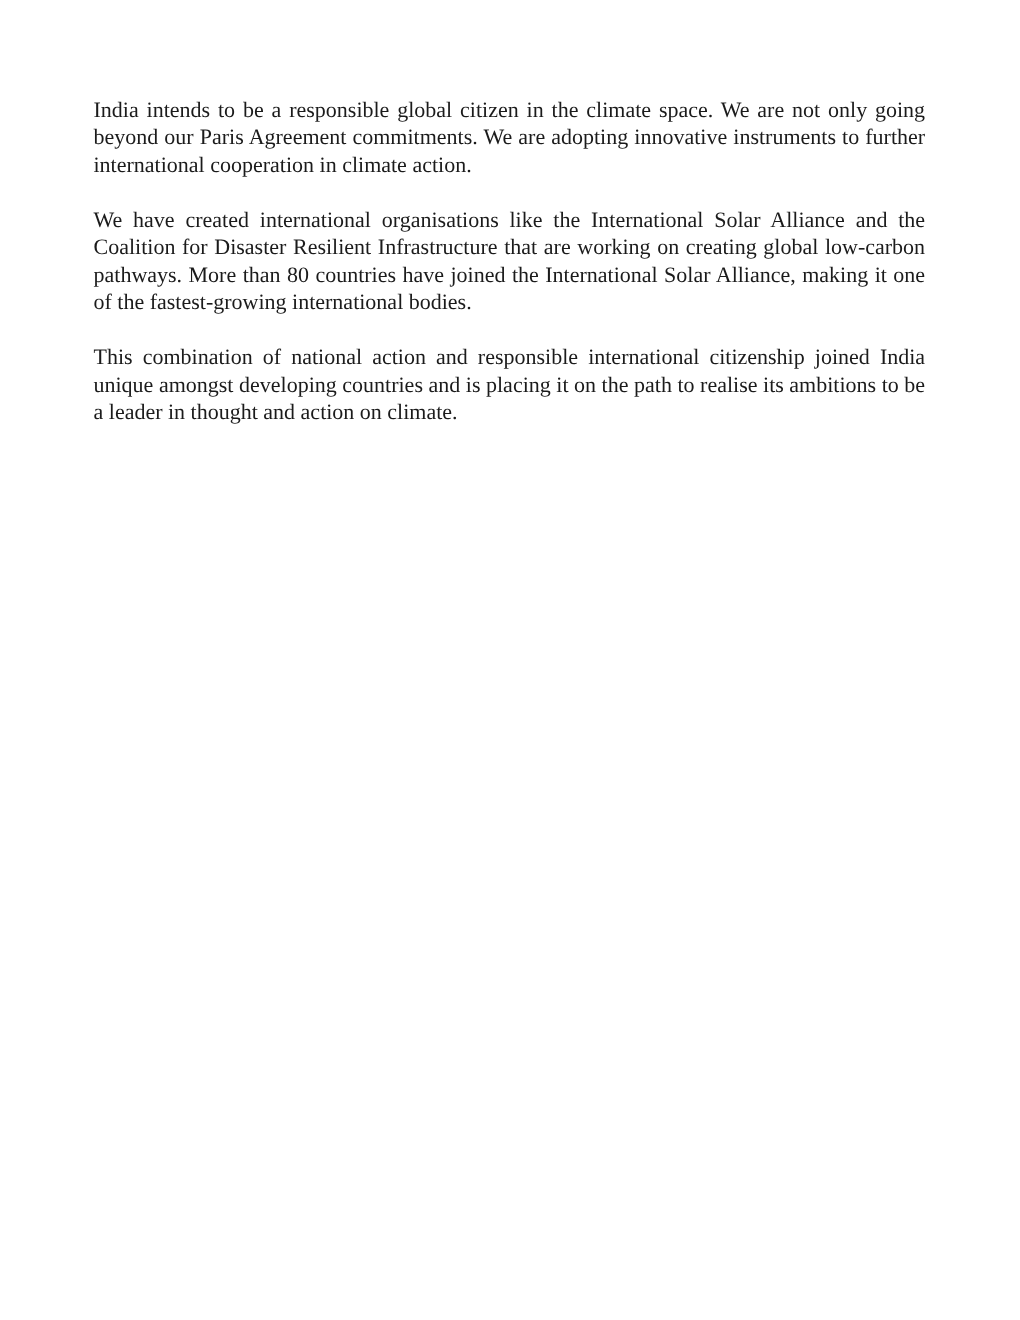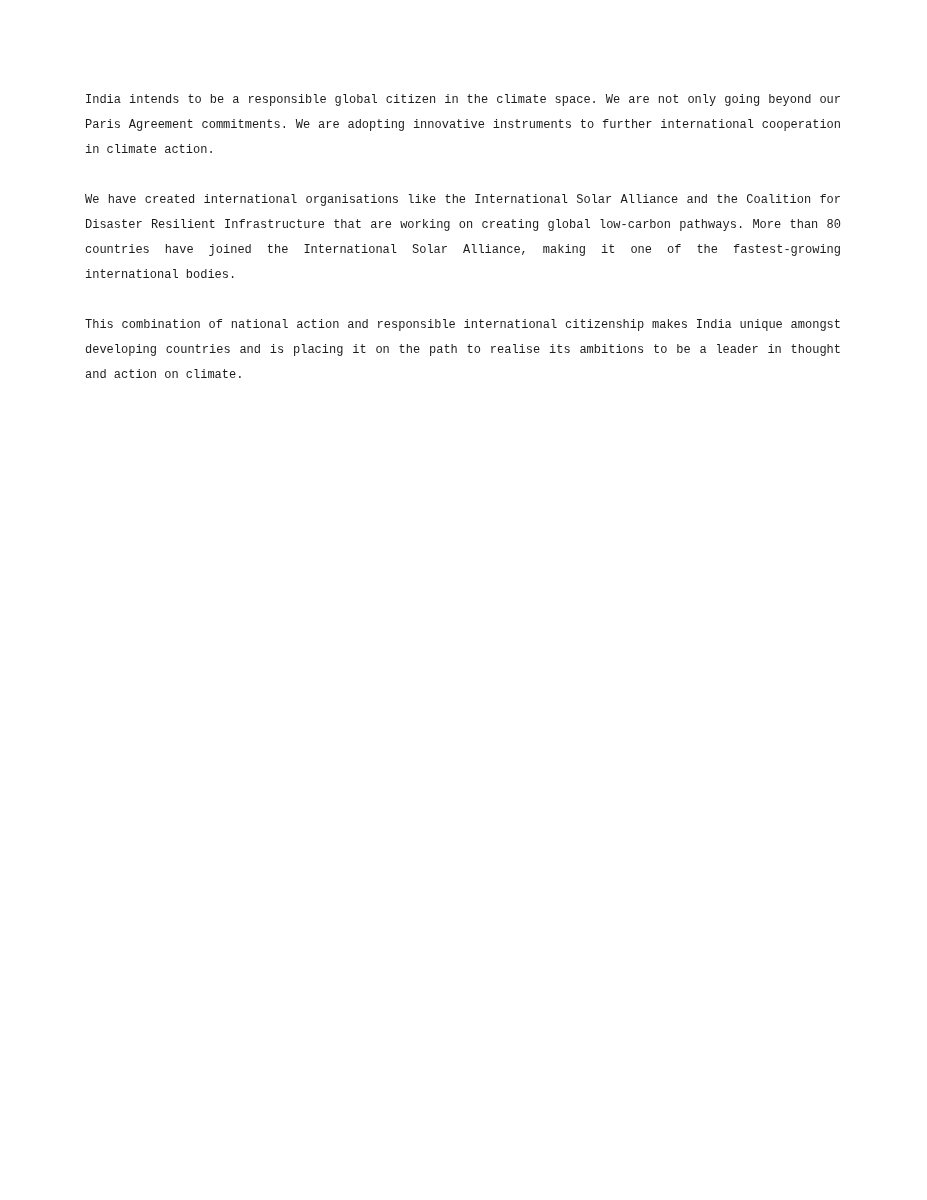--- a/index.html
+++ b/index.html
@@ -15,30 +15,30 @@
     overflow: hidden;
   }
   .content {
     position: absolute;
     left: 85px;
     top: 88px;
     width: 756px;
   }
   .para {
     margin: 0 0 25px 0;
-    font-family: Liberation Mono, monospace;
-    font-size: 12px;
+    font-family: Liberation Serif, serif;
+    font-size: 20px;
     line-height: 25px;
     color: var(--text-color, #1b1b1b);
     text-align: justify;
     text-justify: inter-word;
   }
 </style>
 </head>
 <body>
 
 <div class="page">
   <div class="content">
     <p class="para">India intends to be a responsible global citizen in the climate space. We are not only going beyond our Paris Agreement commitments. We are adopting innovative instruments to further international cooperation in climate action.</p>
     <p class="para">We have created international organisations like the International Solar Alliance and the Coalition for Disaster Resilient Infrastructure that are working on creating global low-carbon pathways. More than 80 countries have joined the International Solar Alliance, making it one of the fastest-growing international bodies.</p>
-    <p class="para">This combination of national action and responsible international citizenship makes India unique amongst developing countries and is placing it on the path to realise its ambitions to be a leader in thought and action on climate.</p>
+    <p class="para">This combination of national action and responsible international citizenship joined India unique amongst developing countries and is placing it on the path to realise its ambitions to be a leader in thought and action on climate.</p>
   </div>
 </div>
 
 </body></html>

